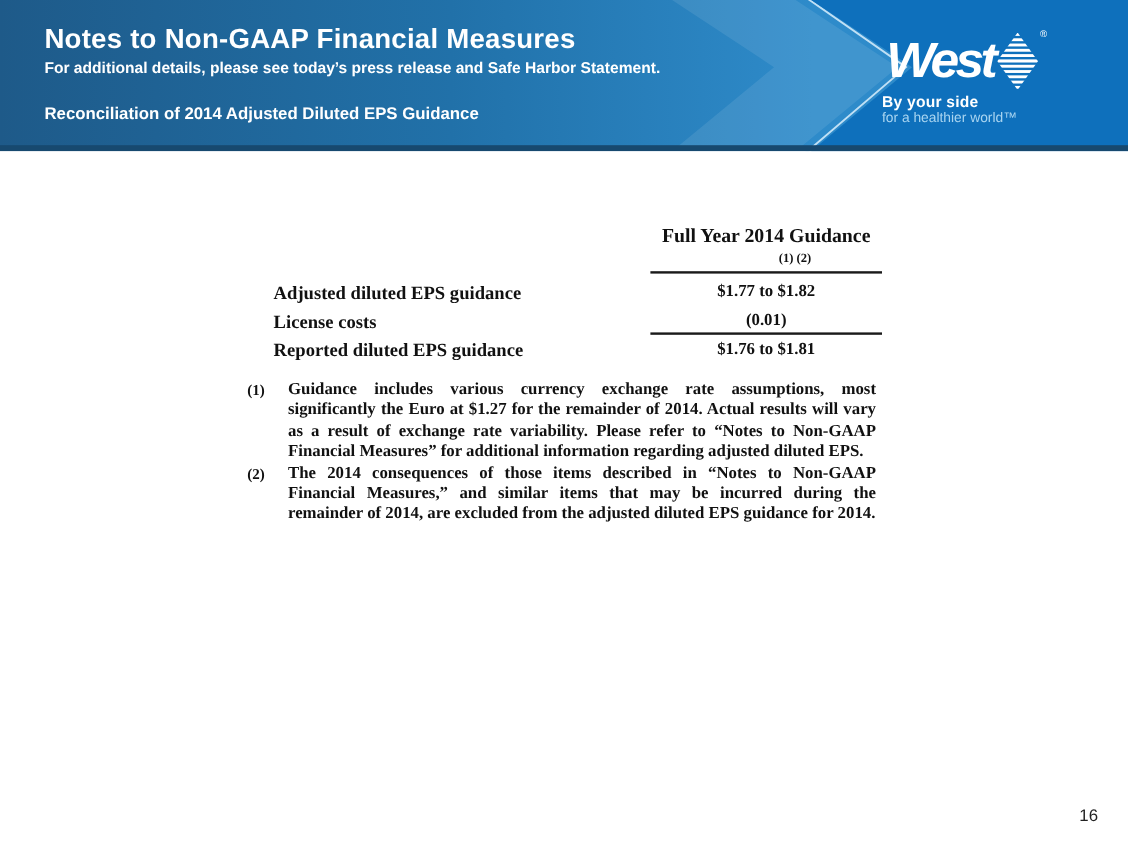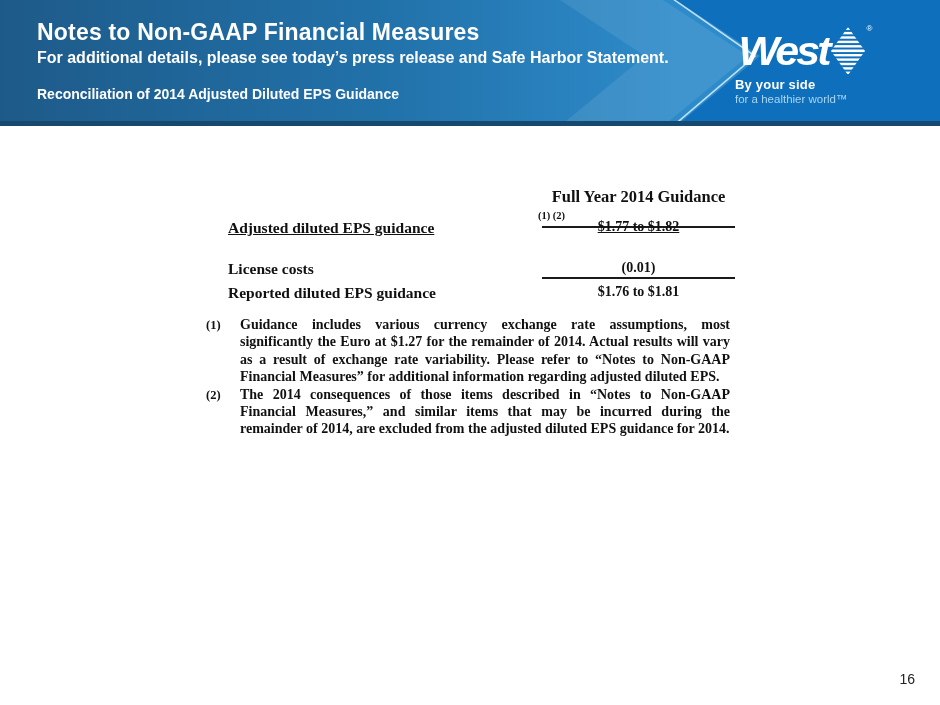--- a/index.html
+++ b/index.html
@@ -10,21 +10,21 @@
   
   .header{position:absolute;top:0;left:0;width:940px;height:126px;}
   .header svg.bg{position:absolute;top:0;left:0;}
   .header-text{position:absolute;top:0;left:37px;color:#ffffff;}
   .title{
     position:absolute;top:19px;left:0;width:700px;margin:0;
     font-size:23px;font-weight:bold;letter-spacing:.2px;white-space:nowrap;
   }
   .subtitle{
     position:absolute;top:49px;left:0;width:700px;margin:0;
-    font-size:16px;font-weight:bold;white-space:nowrap;
+    font-size:13px;font-weight:bold;white-space:nowrap;
   }
   .section-title{
     position:absolute;top:83px;left:0;width:700px;margin:0;
     font-size:14px;font-weight:bold;line-height:22px;
   }
   
   .logo{position:absolute;top:26px;left:735px;width:134px;text-align:left;color:#ffffff;}
   .logo-row{display:flex;align-items:center;justify-content:center;height:50px;}
   .west-word{
     font-family:"Liberation Sans",sans-serif;font-size:43px;font-weight:bold;font-style:italic;
@@ -33,28 +33,28 @@
   .diamond-wrap{position:relative;width:34px;height:48px;margin-left:3px;}
   .reg-mark{position:absolute;top:-3px;right:-7px;font-size:8px;font-style:normal;color:#ffffff;}
   .tagline1{font-size:13px;font-weight:bold;margin-top:1px;letter-spacing:.2px;}
   .tagline2{font-size:11.5px;color:#a9d5f1;margin-top:1px;}
   
   .content{position:absolute;top:126px;left:0;width:940px;height:579px;
     font-family:"Liberation Serif",serif;color:#111111;margin-left:18px;}
   .abs{position:absolute;margin:0;}
   .col-header{top:61px;left:524px;width:193px;text-align:center;
     font-size:16.5px;font-weight:bold;white-space:nowrap;}
-  .col-refs{top:84px;left:520px;width:193px;text-align:left;
+  .col-refs{top:84px;left:548px;width:193px;text-align:center;
     font-size:10.5px;font-weight:bold;}
   .rule{height:2px;background:#1a1a1a;}
   .rule-top{top:100px;left:524px;width:193px;}
   .rule-mid{top:151px;left:524px;width:193px;}
   .row-label{left:210px;font-size:15.5px;font-weight:bold;white-space:nowrap;}
   .row-value{left:524px;width:193px;text-align:center;font-size:14px;font-weight:bold;white-space:nowrap;}
-  .r1{top:93px;text-decoration:underline;} .r2{top:134px;} .r3{top:158px;}
+  .r1{top:110px;} .r2{top:134px;} .r3{top:158px;}
   
   .footnotes{position:absolute;top:190px;left:188px;width:524px;}
   .footnote{display:flex;margin:0;}
   .fn-marker{width:34px;flex:0 0 34px;font-size:12.5px;font-weight:bold;padding-top:2px;}
   .fn-text{
     flex:1;font-size:14px;font-weight:bold;line-height:17.4px;
     text-align:justify;text-align-last:left;
   }
   
   .page-number{

